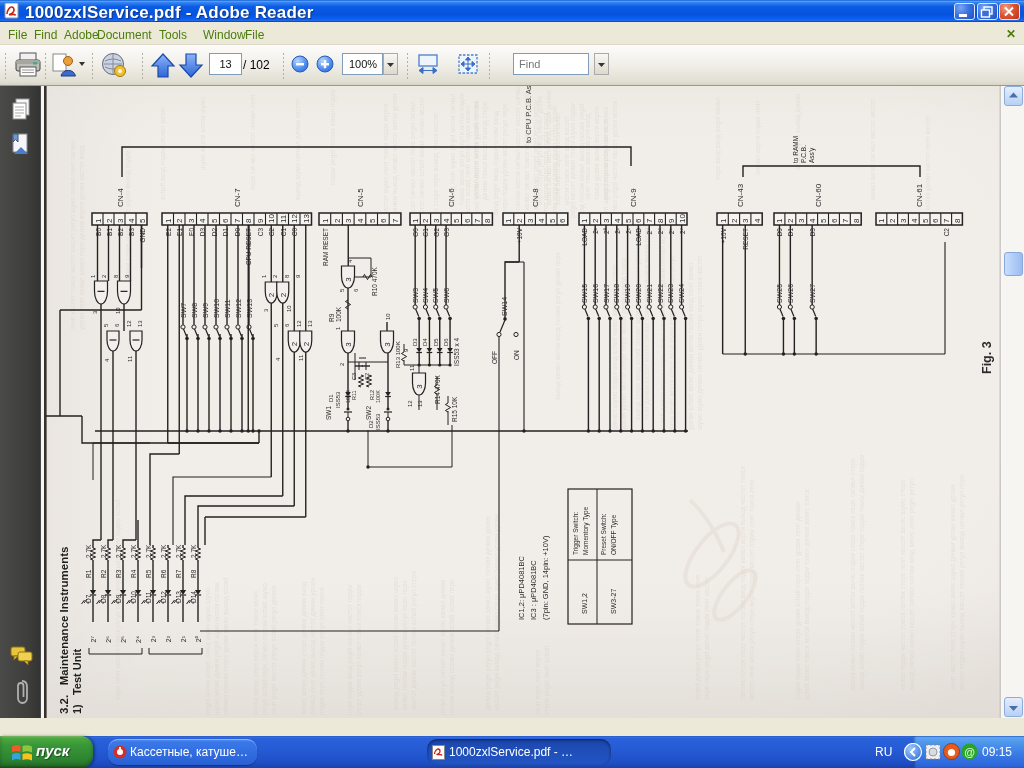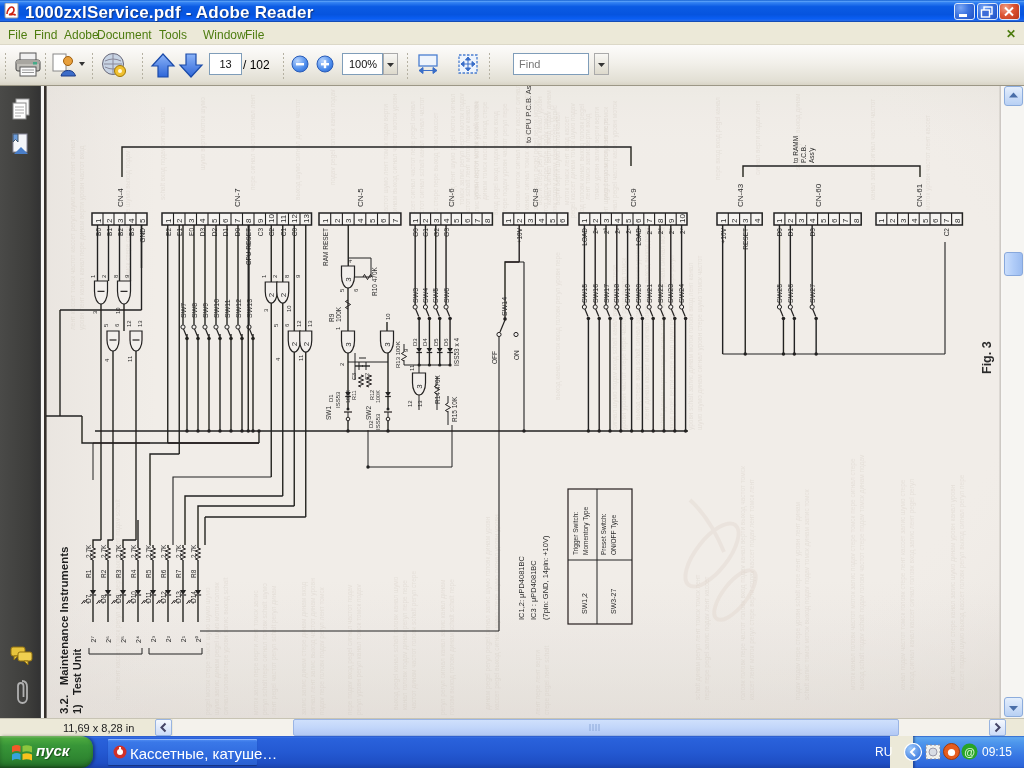--- a/index.html
+++ b/index.html
@@ -14,22 +14,22 @@
 #menu span{position:absolute;top:6px;font-size:12px;color:#4d7c0f}
 #menu .x{font-weight:bold;font-size:12px}
 #tbar{left:0;top:45px;width:1024px;height:41px;background:linear-gradient(180deg,#fdfcfb 0%,#f2f0ea 45%,#e2dfd4 90%,#d8d4c6 100%);border-bottom:1px solid #9c9786}
 .grip{position:absolute;top:7px;height:27px;width:3px;background-image:radial-gradient(circle,#b5b1a2 36%,transparent 40%);background-size:3px 4px}
 .tbox{position:absolute;background:#fff;border:1px solid #7f9db9;font-size:11px;color:#111}
 .tico{position:absolute}
 #side{left:0;top:86px;width:41px;height:632px;background:linear-gradient(90deg,#4a4a48 0%,#3d3d3b 70%,#333 97%,#555 100%)}
 #vscr{left:1003px;top:86px;width:21px;height:632px;background:#f6f5f2}
 #stat{left:0;top:718px;width:1024px;height:18px;background:#ece9d8;border-top:1px solid #c8c4b4}
 #stat .dim{position:absolute;left:63px;top:3px;font-size:11px;color:#222}
-#task{left:0;top:736px;width:890px;height:32px;background:linear-gradient(180deg,#1e47b5 0%,#3e76e8 3%,#2a62dc 6%,#2459d2 50%,#1e4ec4 85%,#1a42ab 100%)}
-.tkb{position:absolute;top:3px;height:26px;border-radius:1px;background:linear-gradient(180deg,#5490f4 0%,#3a78e8 12%,#2e68dc 70%,#2a60d0 100%);box-shadow:inset 0 1px 0 rgba(255,255,255,.35),0 1px 1px rgba(0,0,0,.3);color:#fff;font-size:15px}
+#task{left:0;top:736px;width:1024px;height:32px;background:linear-gradient(180deg,#1e47b5 0%,#3e76e8 3%,#2a62dc 6%,#2459d2 50%,#1e4ec4 85%,#1a42ab 100%)}
+.tkb{position:absolute;top:3px;height:26px;border-radius:10px;background:linear-gradient(180deg,#5490f4 0%,#3a78e8 12%,#2e68dc 70%,#2a60d0 100%);box-shadow:inset 0 1px 0 rgba(255,255,255,.35),0 1px 1px rgba(0,0,0,.3);color:#fff;font-size:12px}
 .tkb.on{background:linear-gradient(180deg,#1a44a8 0%,#1e4cb4 30%,#2255c4 100%);box-shadow:inset 0 1px 3px rgba(0,0,0,.5)}
 .tkb span{position:absolute;left:22px;top:6px;white-space:nowrap}
 #start{position:absolute;left:0;top:0;width:93px;height:32px;border-radius:0 12px 12px 0;background:linear-gradient(180deg,#7eba6c 0%,#4aa83e 8%,#389638 30%,#2f8631 70%,#26752a 92%,#1d5c21 100%);box-shadow:inset 0 -2px 4px rgba(0,0,0,.25),2px 0 3px rgba(0,0,0,.35)}
 #start .s{position:absolute;left:36px;top:6px;color:#fff;font-size:15px;font-weight:bold;font-style:italic;text-shadow:1px 1px 1px #1c4c1c}
 #tray{position:absolute;left:913px;top:0;width:111px;height:32px;background:linear-gradient(180deg,#2a65dd 0%,#5fa7f0 4%,#4e97ec 20%,#3878e4 60%,#2a62d8 100%);box-shadow:inset 2px 0 2px rgba(0,0,30,.3)}
 #tray .clk{position:absolute;left:69px;top:9px;color:#fff;font-size:12px}
 .ru{position:absolute;left:875px;top:9px;color:#fff;font-size:12px}
 </style></head><body>
 <div id="scr">
 <div class="abs" id="title">
@@ -985,50 +985,44 @@
     </svg>
 <div class="abs" id="vscr">
  <div style="position:absolute;left:1px;top:0;width:19px;height:20px;border-radius:3px;background:linear-gradient(180deg,#e4eefc,#b8d0f4);border:1px solid #8cacdc"><svg width="17" height="18">
           <path d="M 8.5 5.5 l 4.5 5 l -9 0 z" fill="#4a6ea8"></path>
         </svg></div>
  <div style="position:absolute;left:1px;top:166px;width:19px;height:24px;border-radius:3px;background:linear-gradient(90deg,#cadefc,#b0ccf8 50%,#9cbcf0);border:1px solid #88a8dc"></div>
  <div style="position:absolute;left:1px;top:611px;width:19px;height:20px;border-radius:3px;background:linear-gradient(180deg,#e4eefc,#b8d0f4);border:1px solid #8cacdc"><svg width="17" height="18">
           <path d="M 8.5 13 l 4.5 -5 l -9 0 z" fill="#4a6ea8"></path>
         </svg></div>
 </div>
-<div class="abs" id="stat">
- <span class="dim">11,69 x 8,28 in</span>
- <div style="position:absolute;left:155px;top:0;width:17px;height:17px;border-radius:2px;background:linear-gradient(180deg,#f4f8fe,#ccdcf8);border:1px solid #98b4e0"><svg width="15" height="15">
-          <path d="M 9.5 3.5 l -4 4 l 4 4" stroke="#446" stroke-width="2" fill="none"></path>
-        </svg></div>
- <div style="position:absolute;left:173px;top:0;width:816px;height:17px;background:#f4f2ec"></div>
- <div style="position:absolute;left:293px;top:0;width:606px;height:17px;border-radius:2px;background:linear-gradient(180deg,#cfe0fc 0%,#c2d6fa 50%,#b2c8f4 100%);border:1px solid #9ab4e4"><svg width="604" height="15">
-          <path d="M 296 4 v 7 M 299 4 v 7 M 302 4 v 7 M 305 4 v 7" stroke="#8ca8d8"></path>
-        </svg></div>
- <div style="position:absolute;left:989px;top:0;width:17px;height:17px;border-radius:2px;background:linear-gradient(180deg,#f4f8fe,#ccdcf8);border:1px solid #98b4e0"><svg width="15" height="15">
-          <path d="M 5.5 3.5 l 4 4 l -4 4" stroke="#446" stroke-width="2" fill="none"></path>
-        </svg></div>
-</div>
 <div class="abs" id="task">
  <div id="start">
         <svg style="position:absolute;left:11px;top:7px" width="22" height="19" viewBox="0 0 22 19">
           <path d="M 1 3.5 Q 5.5 1 9.5 3 L 9.5 9 Q 5.5 7 1 9.5 Z" fill="#f25a28"></path>
           <path d="M 11.5 3 Q 16 1.2 21 3.5 L 21 9.5 Q 16 7.3 11.5 9 Z" fill="#8cc63e"></path>
           <path d="M 1 11.5 Q 5.5 9 9.5 11 L 9.5 17 Q 5.5 15 1 17.5 Z" fill="#35a4dc"></path>
           <path d="M 11.5 11 Q 16 9.2 21 11.5 L 21 17.5 Q 16 15.3 11.5 17 Z" fill="#f8c21c"></path>
         </svg>
         <span class="s">пуск</span>
       </div>
  <div class="tkb" style="left:108px;width:149px">
         <svg style="position:absolute;left:5px;top:6px" width="14" height="14">
           <circle cx="7" cy="7" r="6.5" fill="#d03028"></circle>
           <circle cx="7" cy="7" r="3" fill="#fff"></circle>
           <rect x="6" y="2" width="2" height="5" fill="#fff"></rect>
         </svg>
         <span>Кассетные, катуше…</span>
+      </div>
+ <div class="tkb on" style="left:427px;width:184px">
+        <svg style="position:absolute;left:5px;top:6px" width="13" height="15">
+          <rect x="0.5" y="0.5" width="12" height="14" fill="#fff" stroke="#888"></rect>
+          <path d="M 2.5 9 C 2.5 6 5 4 6 4 C 7.3 4 8 5 8 6.2 C 8 8 6 9.5 4.5 9.5 C 7 10.3 9.5 8.5 10 10.5" stroke="#cc2211" stroke-width="1.3" fill="none"></path>
+        </svg>
+        <span>1000zxlService.pdf - …</span>
       </div>
  <span class="ru">RU</span>
  <div id="tray">
   <svg style="position:absolute;left:-9px;top:7px" width="19" height="19">
           <circle cx="9" cy="9" r="8.5" fill="url(#trb)" stroke="#fff" stroke-width="1.2"></circle>
           <path d="M 11 5 l -4 4 l 4 4" stroke="#fff" stroke-width="2" fill="none"></path>
           <defs>
             <radialGradient id="trb" cx="0.35" cy="0.3" r="0.9">
               <stop offset="0" stop-color="#9cc8fc"></stop>
               <stop offset="1" stop-color="#2a6cd8"></stop>

